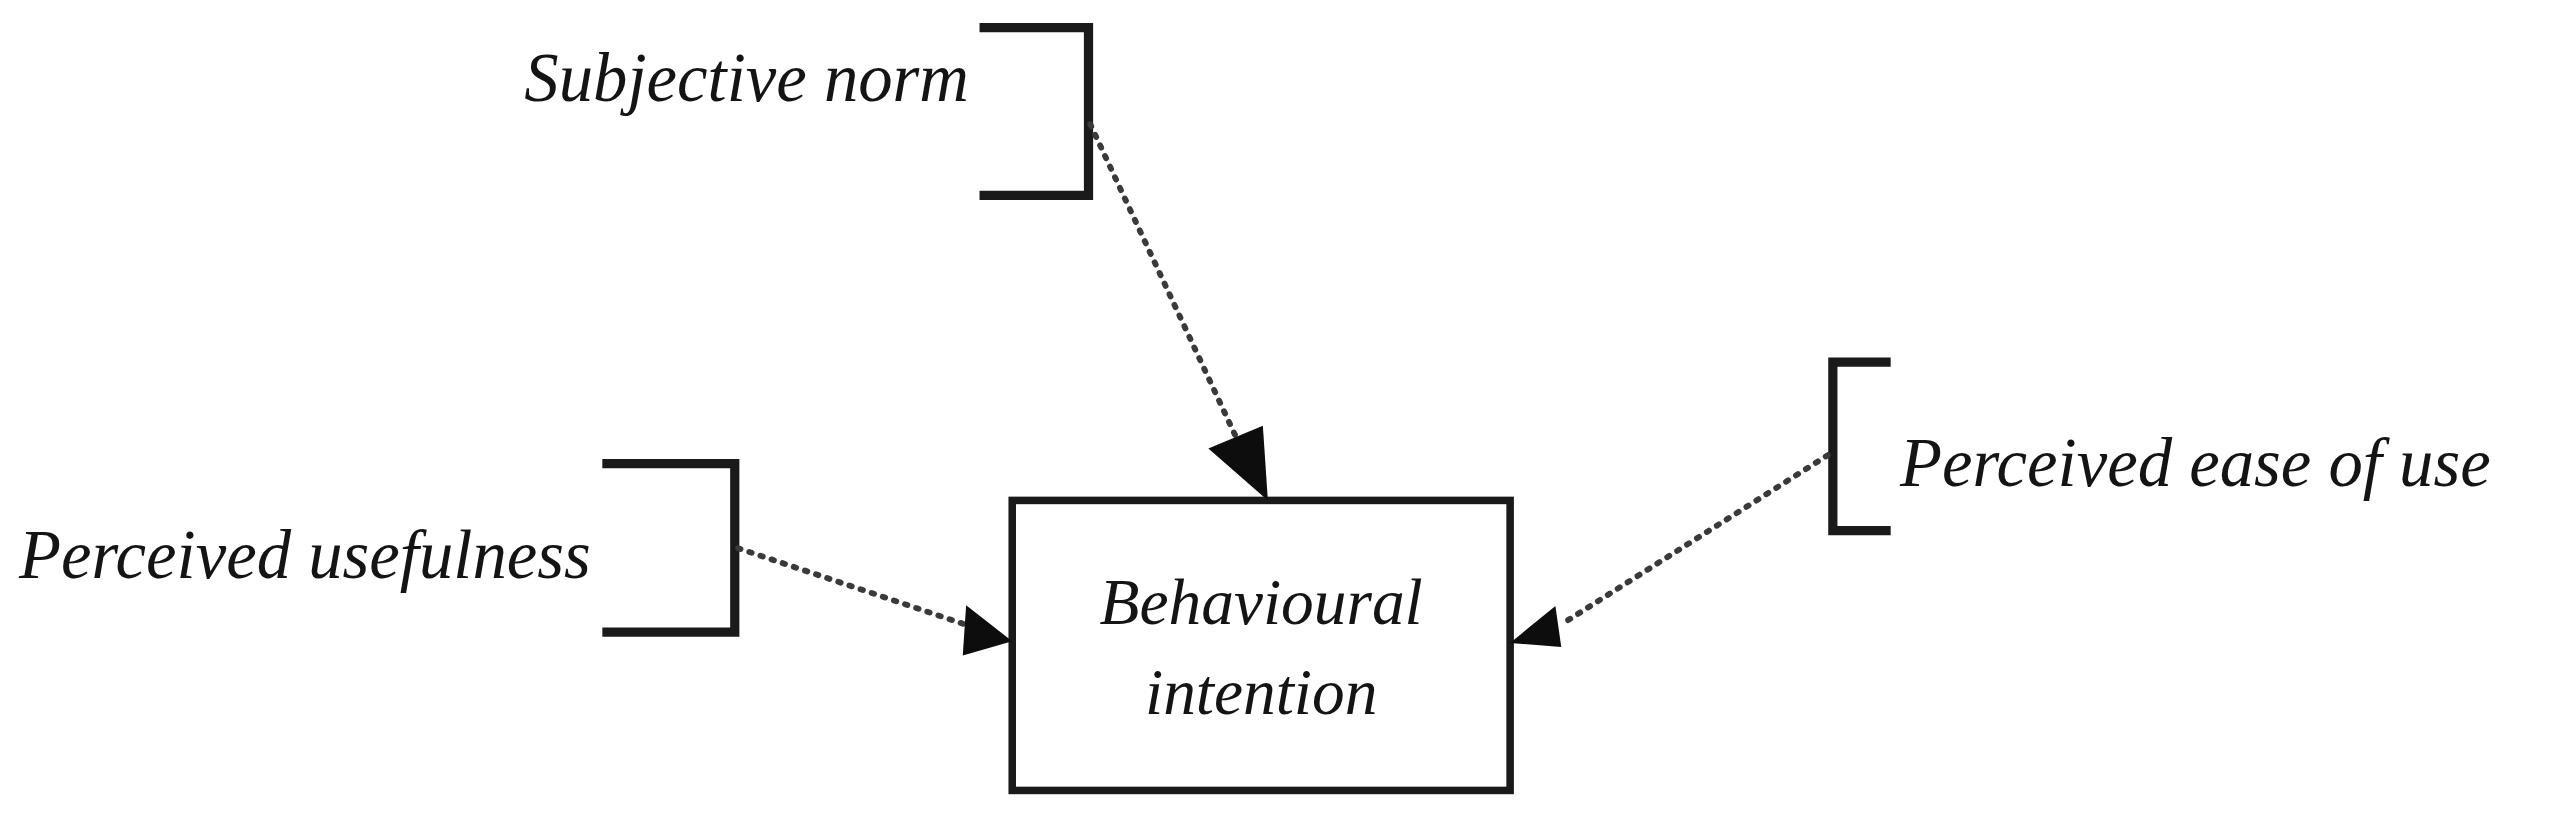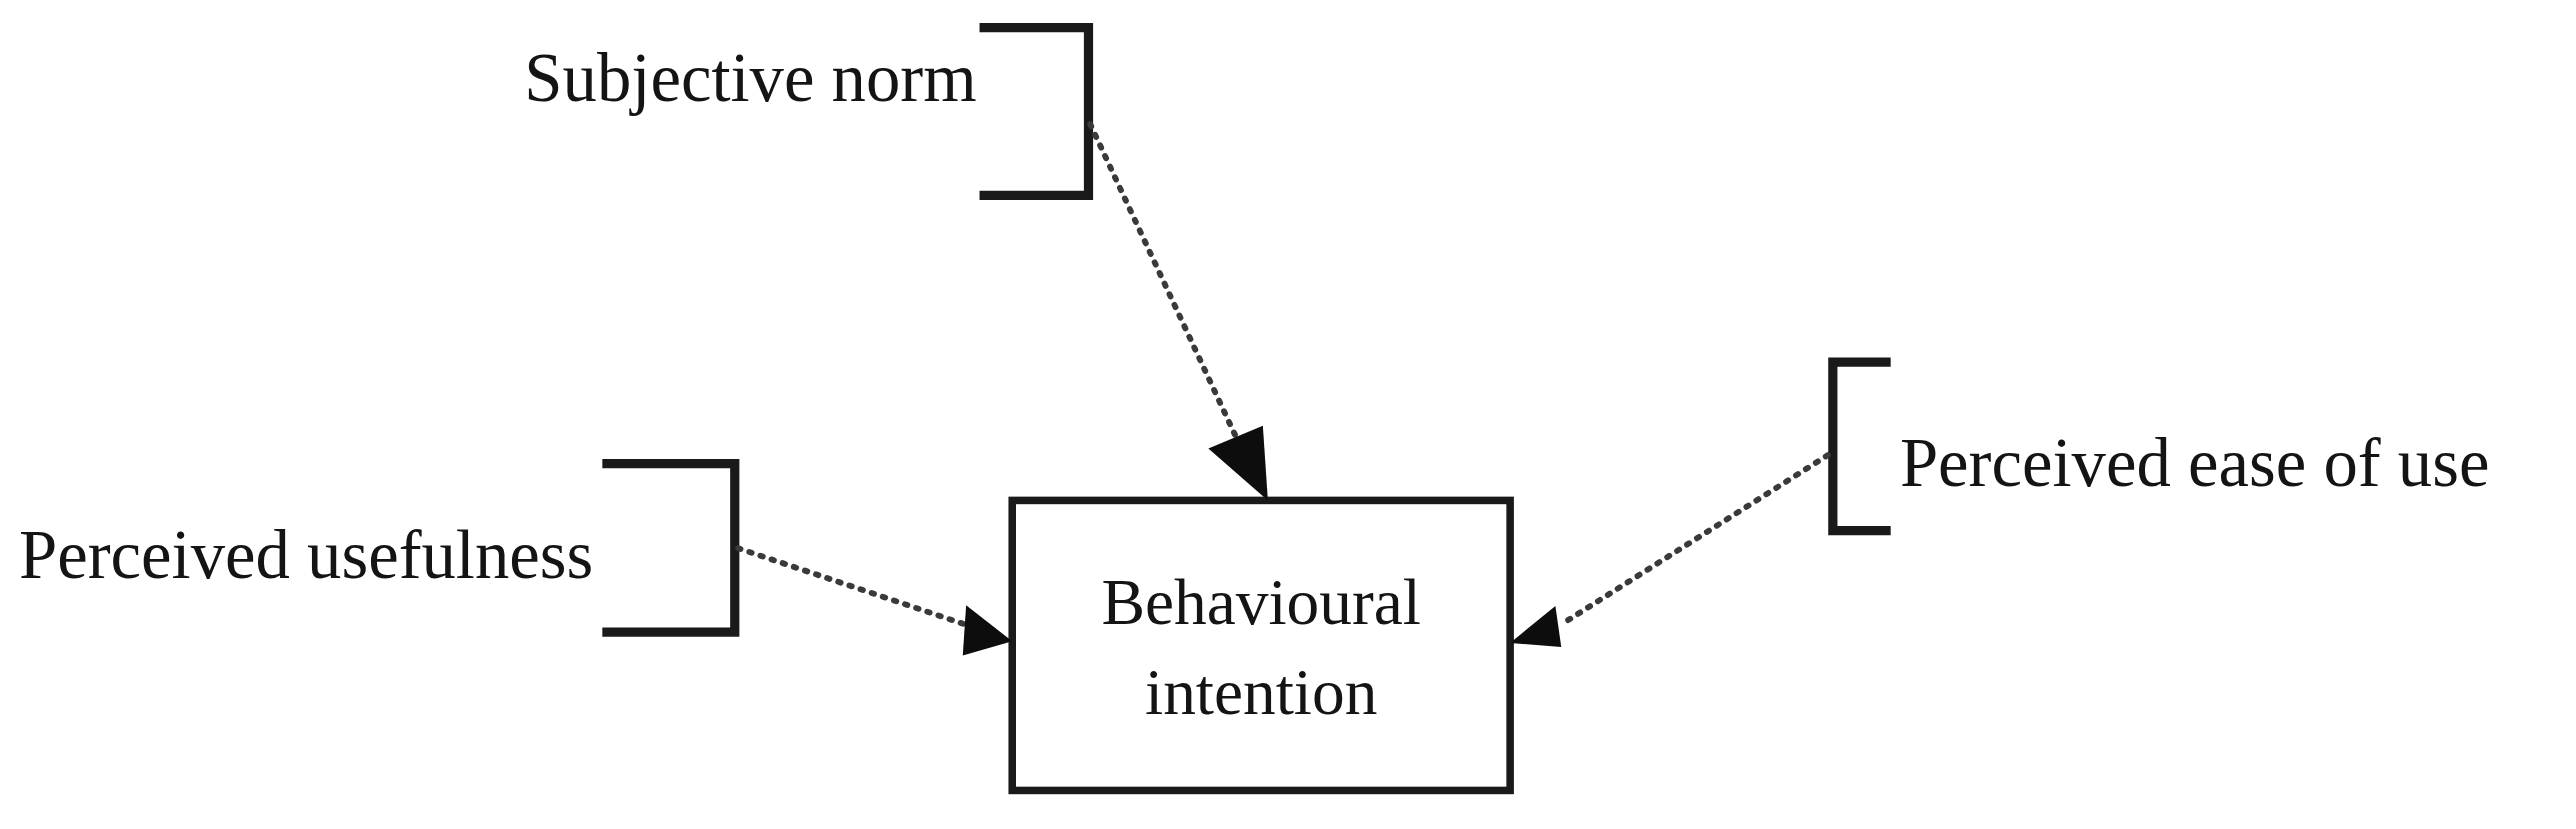--- a/index.html
+++ b/index.html
@@ -8,20 +8,21 @@
     padding: 0;
     background: #ffffff;
   }
   #stage {
     position: relative;
     width: 2576px;
     height: 829px;
     background: #ffffff;
     overflow: hidden;
     font-family: "Liberation Serif", "DejaVu Serif", serif;
+    font-style: italic;
   }
   svg#diagram {
     position: absolute;
     left: 0;
     top: 0;
     width: 2576px;
     height: 829px;
   }
   .node-label {
     font-family: "Liberation Serif", "DejaVu Serif", serif;

